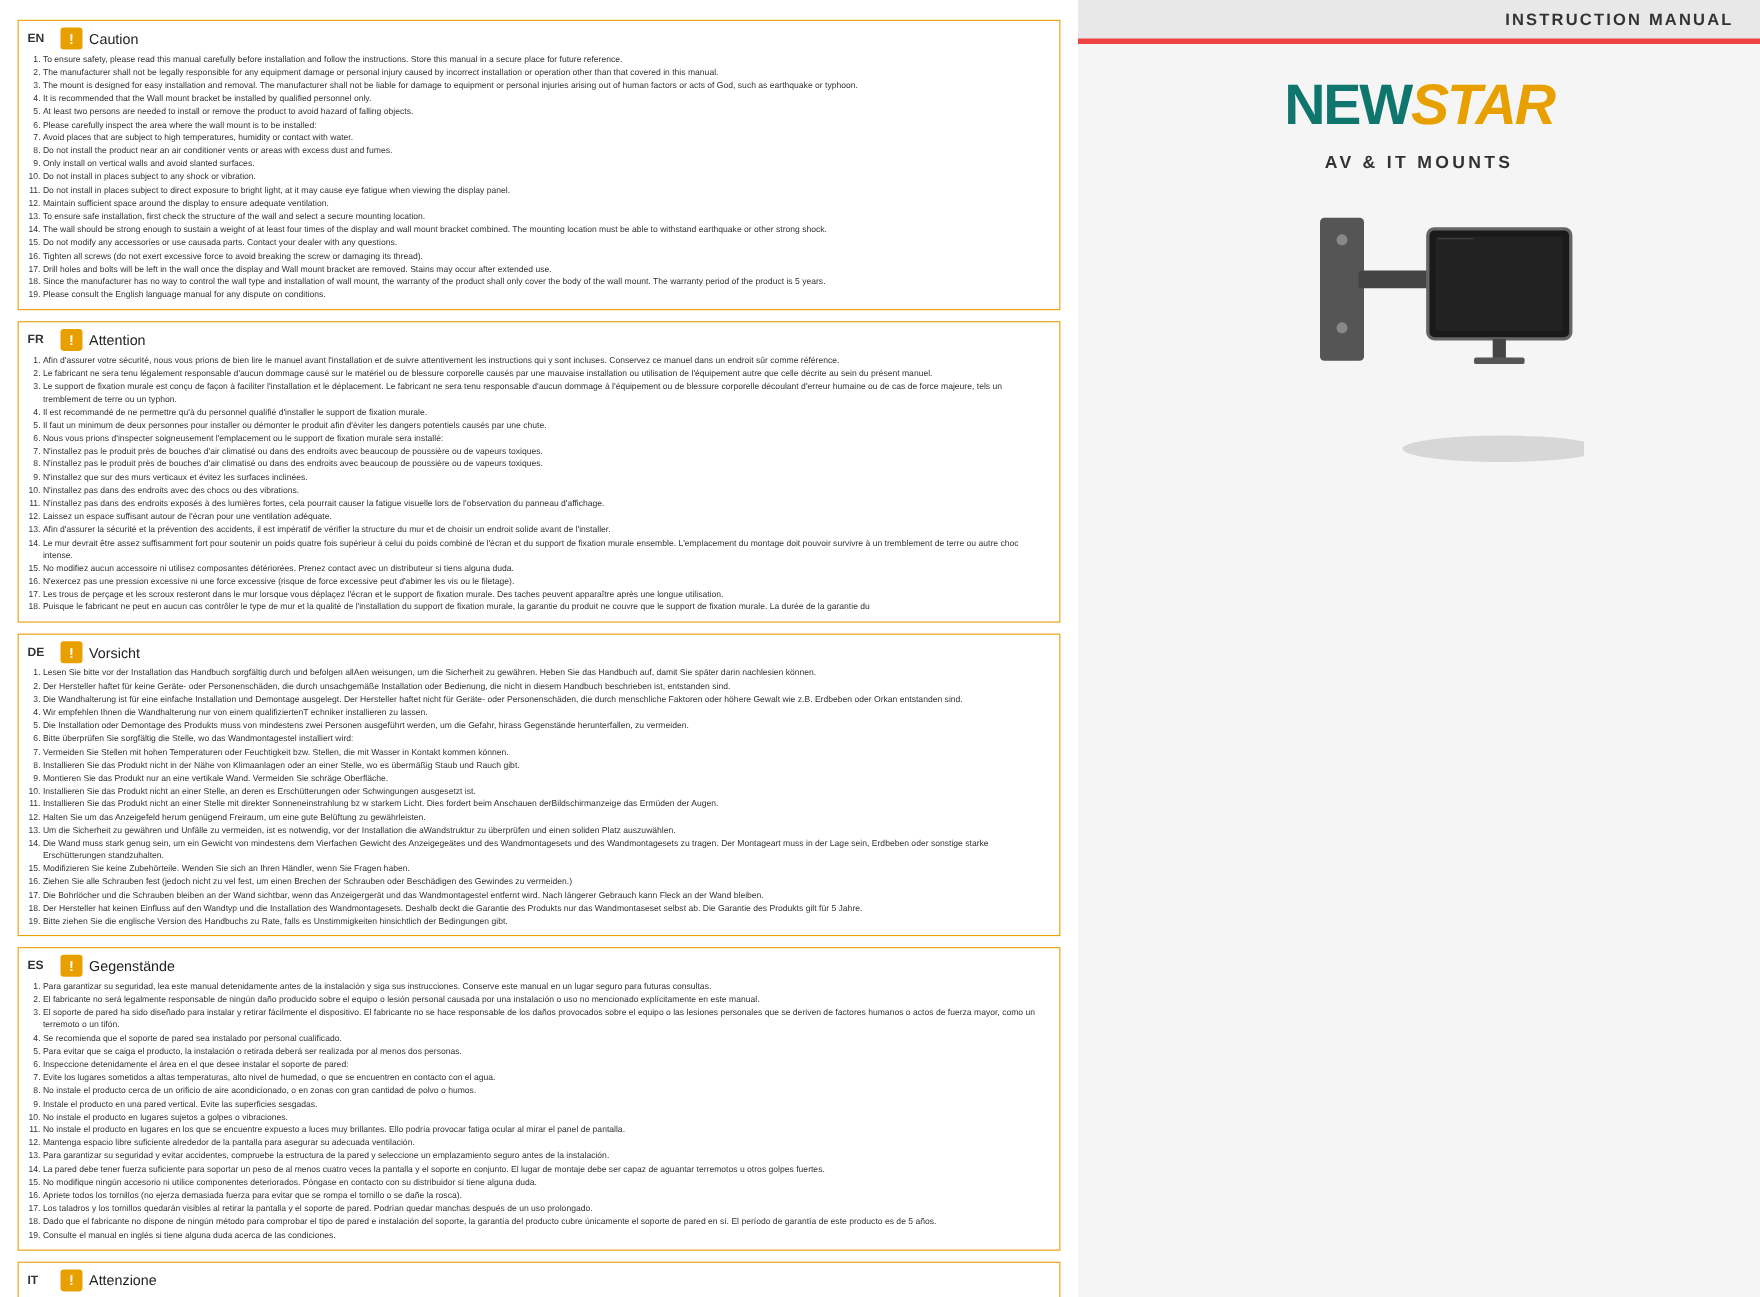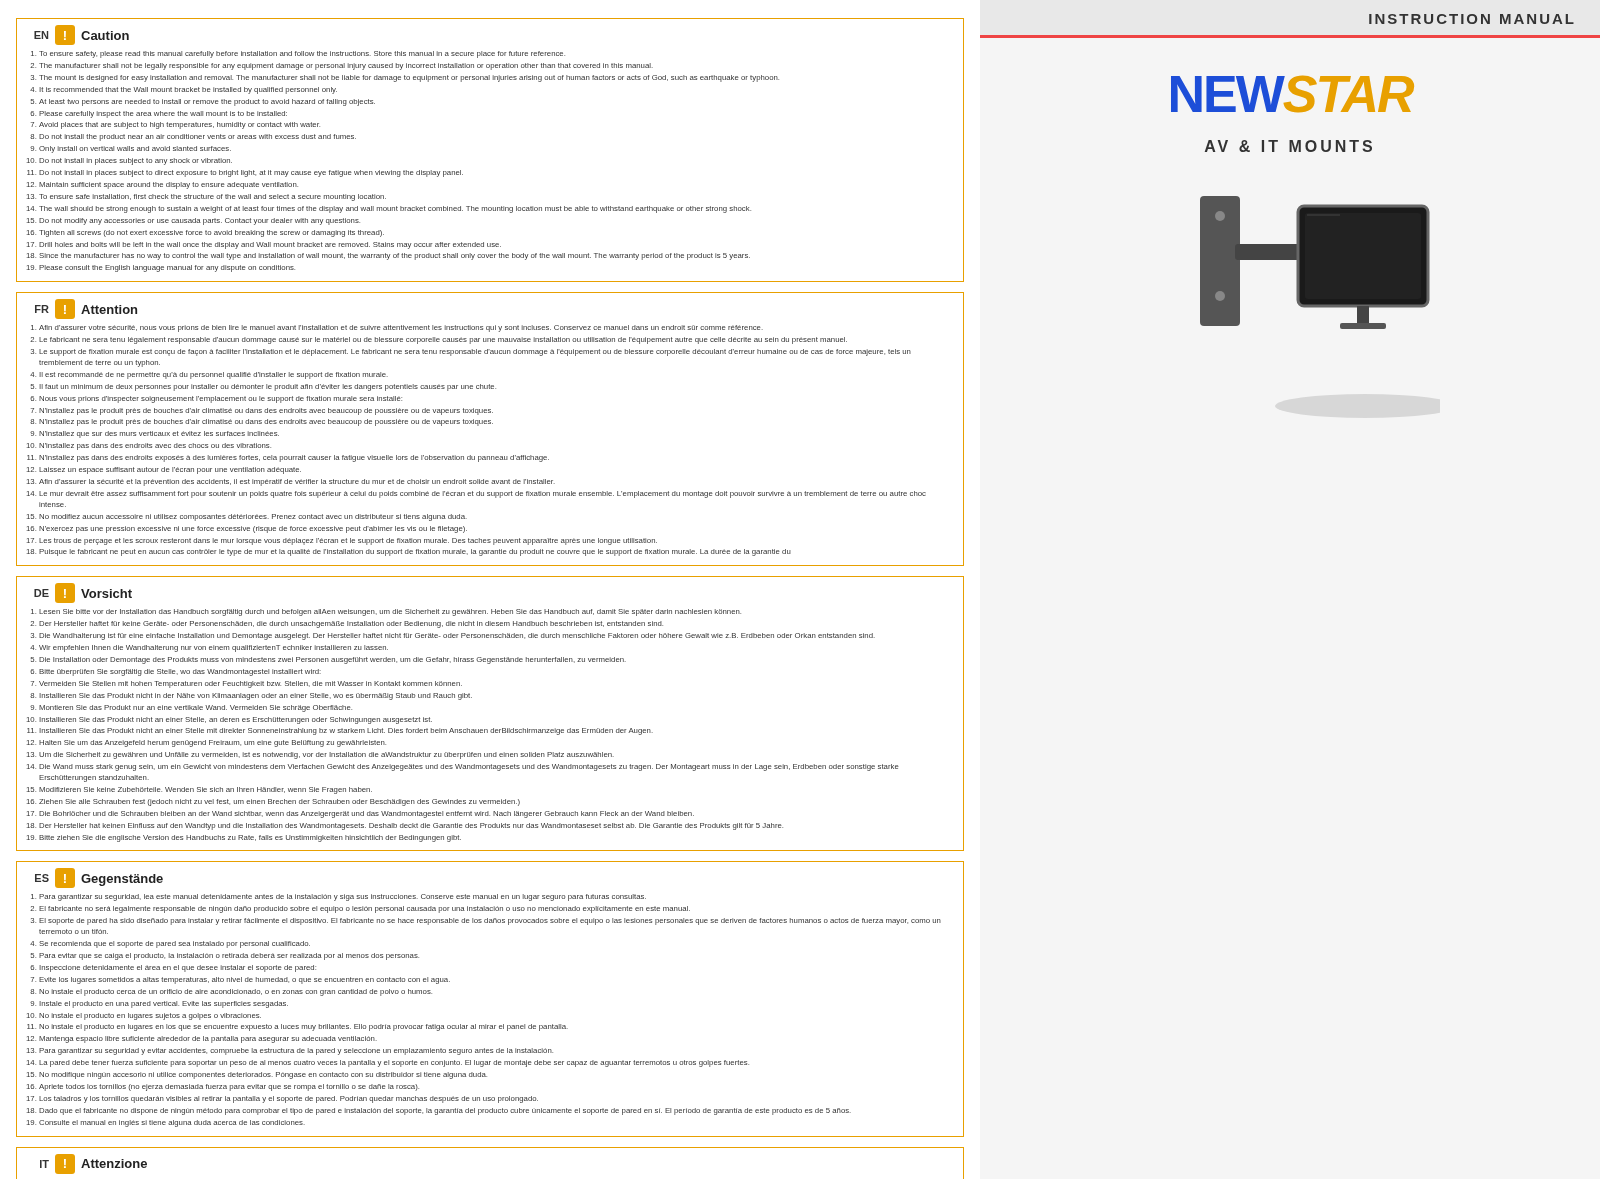--- a/index.html
+++ b/index.html
@@ -37,40 +37,40 @@
     .instruction-header {
       width: 100%;
       background: #e8e8e8;
       text-align: right;
       padding: 10px 24px 8px 0;
       font-size: 15px;
       font-weight: bold;
       letter-spacing: 2px;
       color: #333;
       text-transform: uppercase;
-      border-bottom: 3px solid #ef4444;
+      border-bottom: 5px solid #ef4444;
     }
 
     
     .logo-area {
       display: flex;
       flex-direction: column;
       align-items: center;
       padding: 30px 20px 10px 20px;
       width: 100%;
     }
 
     .newstar-logo {
       font-size: 52px;
       font-weight: 900;
       color: #1a1a1a;
       letter-spacing: -2px;
       line-height: 1;
     }
-    .newstar-logo .new { color: #1d4ed8; }
+    .newstar-logo .new { color: #0f766e; }
     .newstar-logo .star { color: #e8a000; font-style: italic; }
     .av-it {
       font-size: 16px;
       font-weight: bold;
       color: #333;
       letter-spacing: 3px;
       margin-top: 18px;
     }
 
     
@@ -86,21 +86,20 @@
     
     .section {
       border: 1.5px solid #e8a000;
       padding: 6px 8px;
     }
     .section-header {
       display: flex;
       align-items: center;
       gap: 6px;
       margin-bottom: 4px;
-      text-align: right;
     }
     .lang-badge {
       font-size: 11px;
       font-weight: bold;
       color: #333;
       min-width: 24px;
     }
     .warning-icon {
       width: 20px;
       height: 20px;
@@ -109,21 +108,21 @@
       font-weight: bold;
       font-size: 13px;
       display: flex;
       align-items: center;
       justify-content: center;
       border-radius: 3px;
       flex-shrink: 0;
     }
     .section-title {
       font-size: 13px;
-      font-weight: bold;
+      font-weight: normal;
       color: #222;
     }
     .section-body {
       font-size: 7.8px;
       color: #333;
       line-height: 1.4;
     }
     .section-body ol {
       padding-left: 14px;
     }

